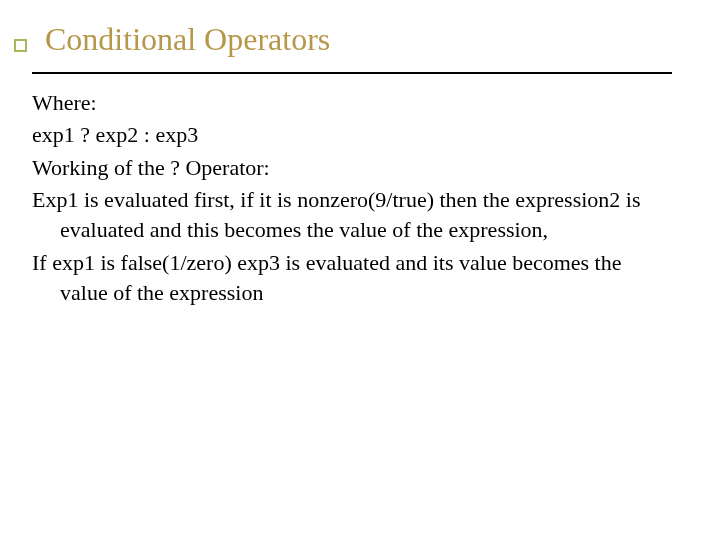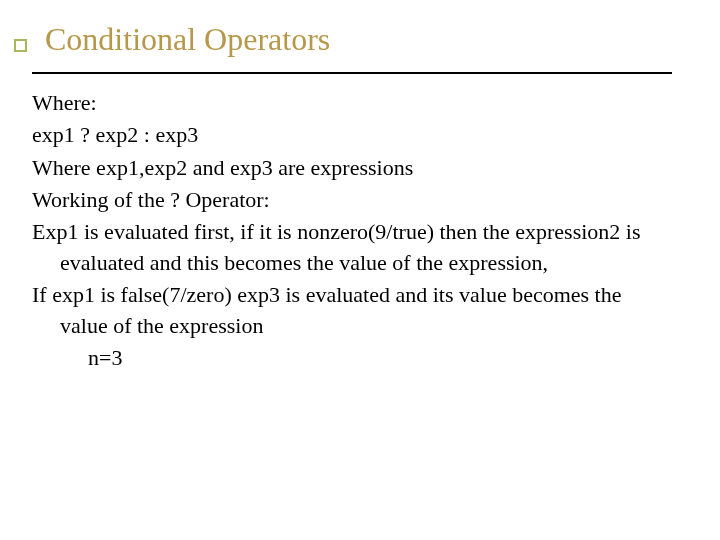--- a/index.html
+++ b/index.html
@@ -69,20 +69,18 @@
   <div class="title-row">
     <div class="bullet-sq"></div>
     <div class="title">Conditional Operators</div>
   </div>
 
   <div class="hr"></div>
 
   <div class="body">
     <p class="para">Where:</p>
     <p class="para">exp1 ? exp2 : exp3</p>
-    <p class="para">Where exp1,exp2 and exp3 are expressions</p>
     <p class="para">Working of the ? Operator:</p>
     <p class="para">Exp1 is evaluated first, if it is nonzero(9/true) then the expression2 is evaluated and this becomes the value of the expression,</p>
-    <p class="para">If exp1 is false(7/zero) exp3 is evaluated and its value becomes  the value of the expression</p>
-    <p class="para indent1">n=3</p>
+    <p class="para">If exp1 is false(1/zero) exp3 is evaluated and its value becomes  the value of the expression</p>
   </div>
 
 </div>
 
 </body></html>

